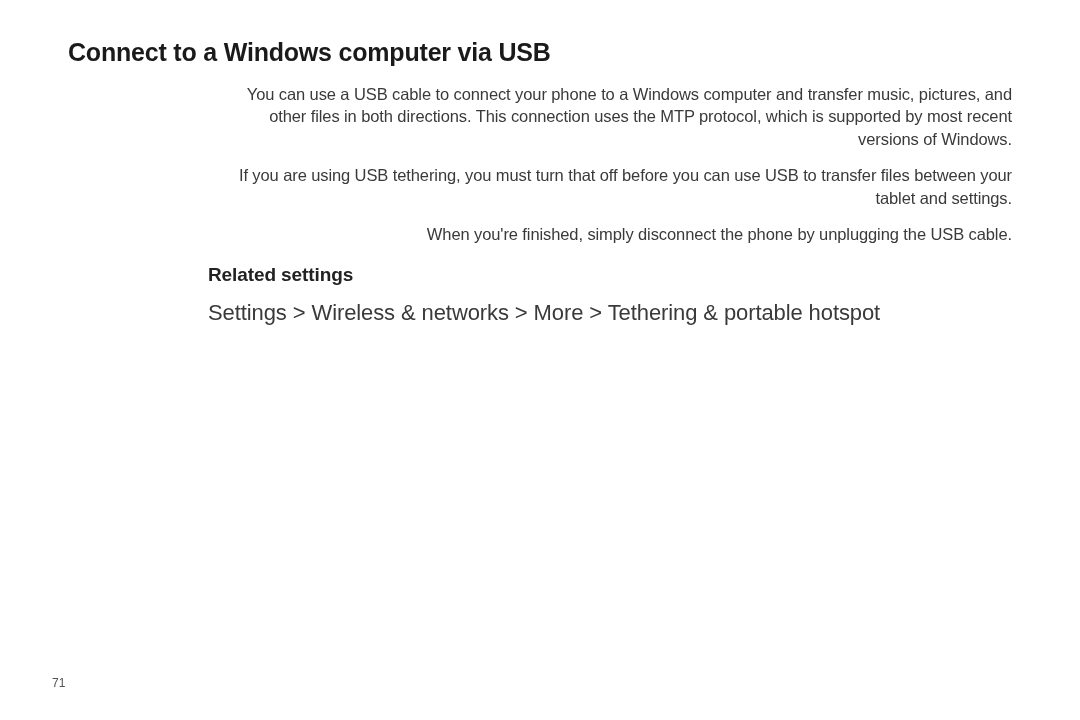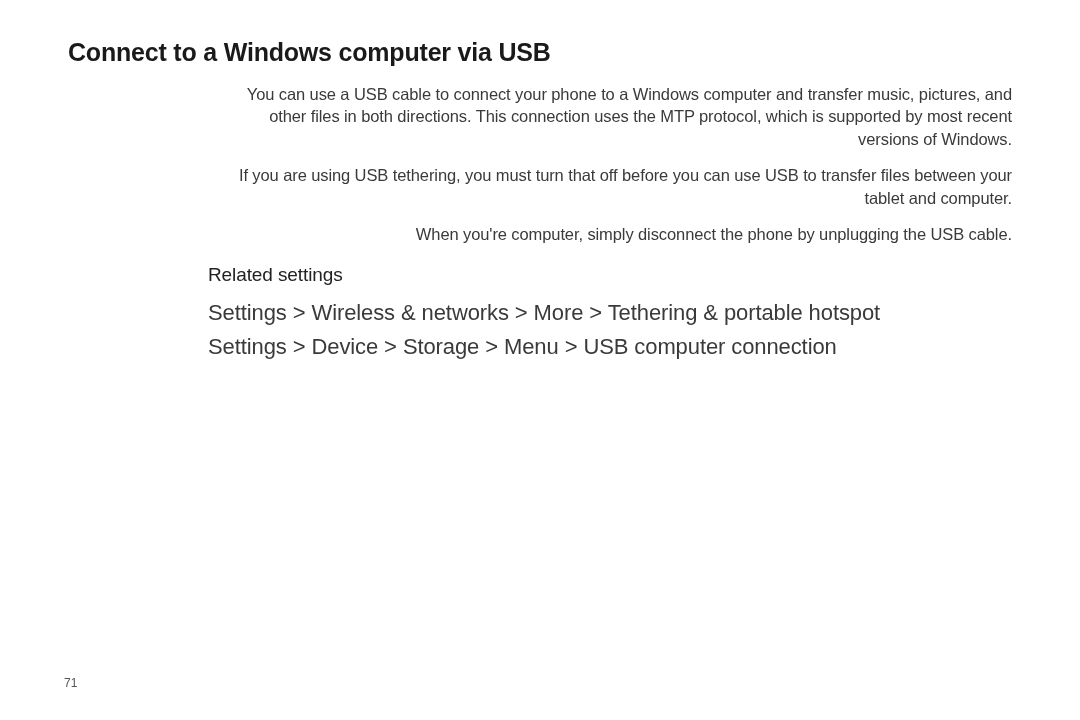--- a/index.html
+++ b/index.html
@@ -30,51 +30,50 @@
     .para {
       font-size: 16.5px;
       line-height: 1.36;
       color: #3a3a3a;
       margin-bottom: 14px;
       letter-spacing: -0.1px;
       text-align: right;
     }
     .subheading {
       font-size: 19px;
-      font-weight: normal;
+      font-weight: bold;
       color: #222;
       margin-top: 18px;
       margin-bottom: 10px;
       letter-spacing: -0.1px;
     }
     .setting-line {
       font-size: 22px;
       line-height: 1.55;
       color: #3a3a3a;
       letter-spacing: -0.1px;
     }
     .page-number {
       position: absolute;
-      left: 64px;
+      left: 52px;
       bottom: 30px;
       font-size: 12px;
       color: #555;
     }
   </style>
 </head>
 <body>
 
 <div class="page">
   <h1 class="title">Connect to a Windows computer via USB</h1>
 
   <div class="body-wrap">
     <p class="para">You can use a USB cable to connect your phone to a Windows computer and transfer music, pictures, and other files in both directions. This connection uses the MTP protocol, which is supported by most recent versions of Windows.</p>
-    <p class="para">If you are using USB tethering, you must turn that off before you can use USB to transfer files between your tablet and computer.</p>
-    <p class="para">When you're computer, simply disconnect the phone by unplugging the USB cable.</p>
+    <p class="para">If you are using USB tethering, you must turn that off before you can use USB to transfer files between your tablet and settings.</p>
+    <p class="para">When you're finished, simply disconnect the phone by unplugging the USB cable.</p>
 
     <h2 class="subheading">Related settings</h2>
 
     <div class="setting-line">Settings &gt; Wireless &amp; networks &gt; More &gt; Tethering &amp; portable hotspot</div>
-    <div class="setting-line">Settings &gt; Device &gt; Storage &gt; Menu &gt; USB computer connection</div>
   </div>
 
   <div class="page-number">71</div>
 </div>
 
 </body></html>

